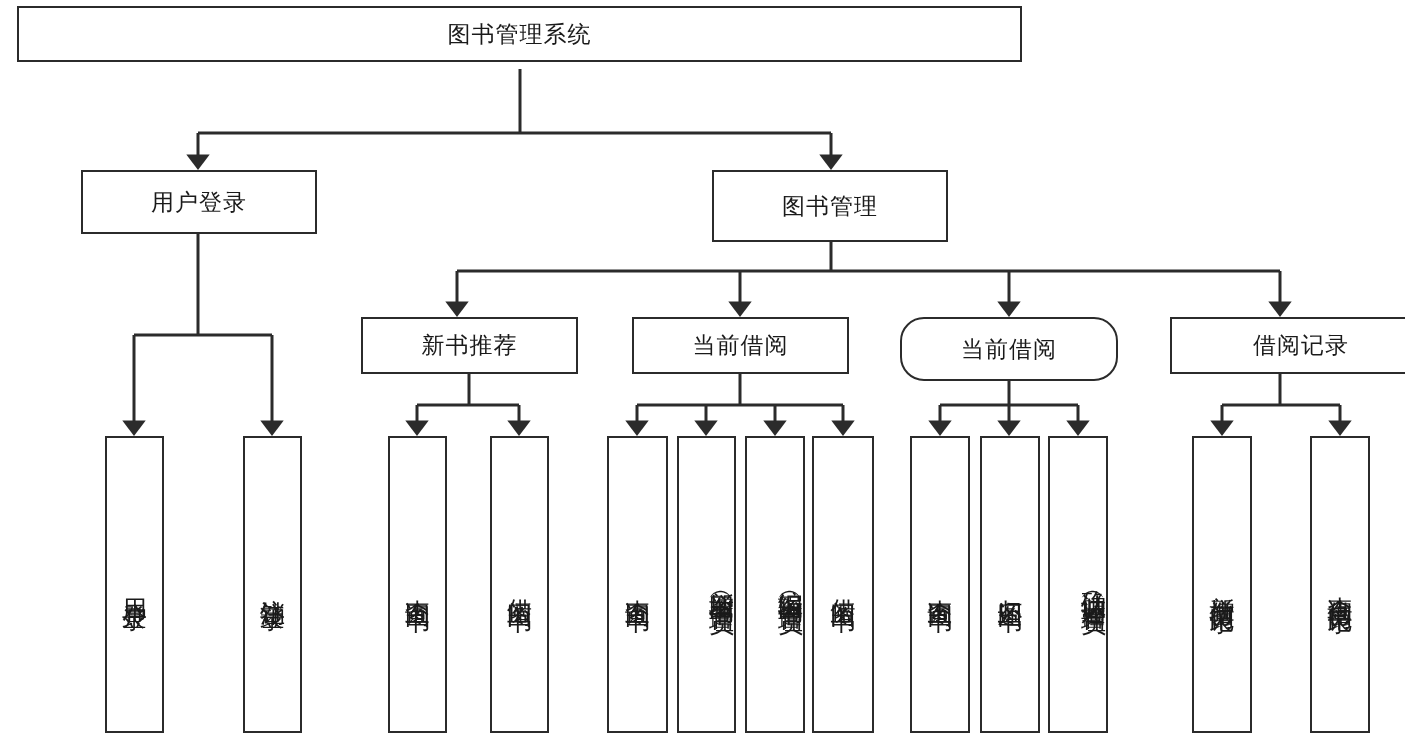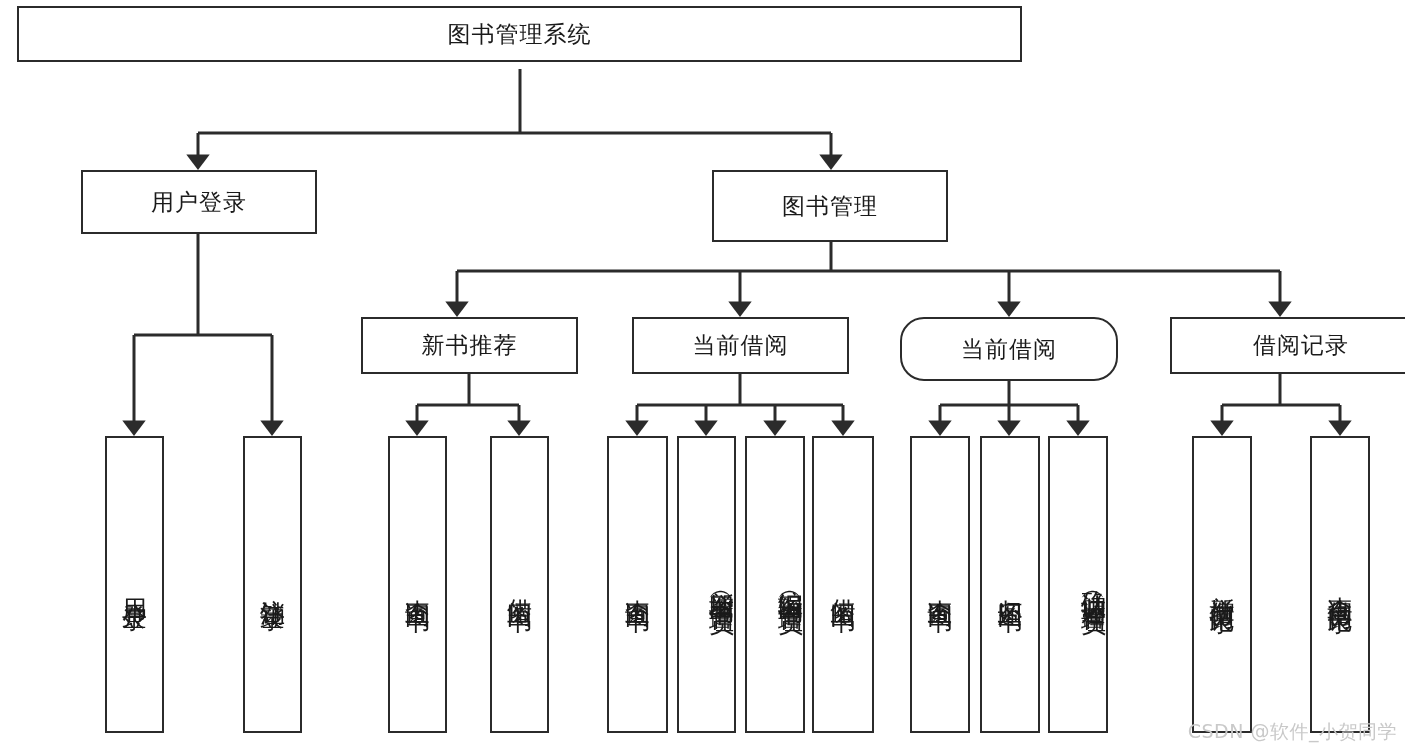--- a/index.html
+++ b/index.html
@@ -184,15 +184,14 @@
     <span class="node-label">确认归还（管理员）</span>
   </div>
 
   <div class="node vert mid" style="left:1192px; top:436px; width:60px; height:297px;">
     <span class="node-label">新增借阅记录</span>
   </div>
   <div class="node vert mid" style="left:1310px; top:436px; width:60px; height:297px;">
     <span class="node-label">查询借阅记录</span>
   </div>
 
-  <div id="watermark">CSDN @软件_小贺同学</div>
 
 </div>
 
 </body></html>

